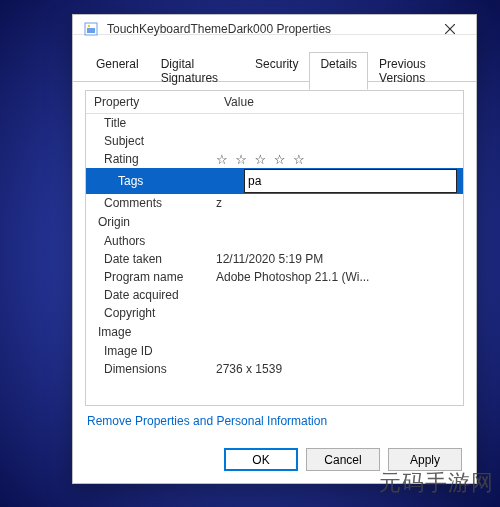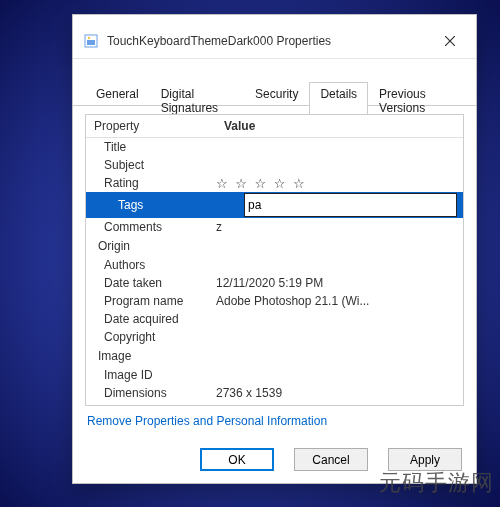--- a/index.html
+++ b/index.html
@@ -34,21 +34,21 @@
   .dialog {
     position:absolute;
     left:72px; top:14px;
     width:405px; height:470px;
     background:#fff;
     border:1px solid #bfbfbf;
     box-shadow:0 8px 24px rgba(0,0,0,0.35);
     display:flex; flex-direction:column;
   }
   .titlebar {
-    height:44px;
+    height:20px;
     display:flex; align-items:center;
     padding:8px 6px 0 10px;
     border-bottom:1px solid #e5e5e5;
   }
   .titlebar .sysicon {
     width:16px; height:16px;
     margin-right:8px;
     display:flex; align-items:center; justify-content:center;
   }
   .titlebar .title { flex:1; color:#333; font-size:12px; }
@@ -66,21 +66,21 @@
     border-bottom:1px solid #ccc;
   }
   .tab {
     padding:4px 10px 5px 10px;
     font-size:12px;
     color:#222;
     cursor:pointer;
     border:1px solid transparent;
     border-bottom:none;
     position:relative;
-    top:15px;
+    top:9px;
     background:transparent;
   }
   .tab.active {
     border-color:#ccc;
     border-bottom:1px solid #fff;
     background:#fff;
   }
 
   .content {
     flex:1;
@@ -94,21 +94,21 @@
     display:flex;
     border-bottom:1px solid #e0e0e0;
     font-size:12px;
     color:#333;
     background:#fff;
   }
   .headerrow .colh {
     padding:4px 8px;
   }
   .colprop { width:130px; }
-  .colval { flex:1;font-weight:bold; }
+  .colval { flex:1; }
 
   .listwrap {
     flex:1;
     overflow-y:scroll;
     overflow-x:hidden;
   }
   
   .listwrap::-webkit-scrollbar { width:16px; }
   .listwrap::-webkit-scrollbar-track { background:#f0f0f0; }
   .listwrap::-webkit-scrollbar-thumb { background:#c8c8c8; border:3px solid #f0f0f0; border-radius:2px; }
@@ -157,21 +157,21 @@
   }
   .linkrow a {
     color:#0066cc;
     font-size:12px;
     cursor:pointer;
   }
 
   .buttons {
     display:flex;
     justify-content:flex-end;
-    gap:20px;
+    gap:8px;
     padding:10px 14px 12px 14px;
   }
   .btn {
     min-width:74px;
     height:23px;
     border:1px solid #adadad;
     background:#f0f0f0;
     font-size:12px;
     cursor:pointer;
     padding:0 12px;

